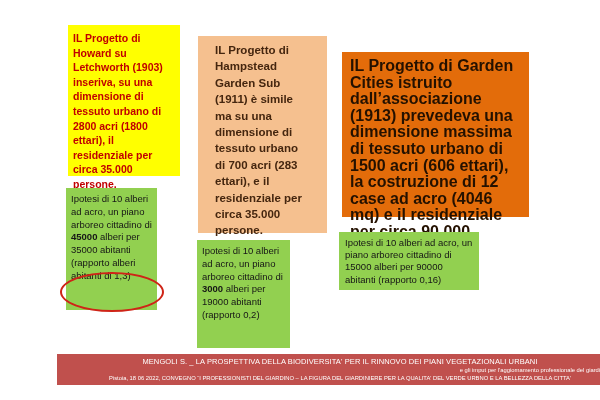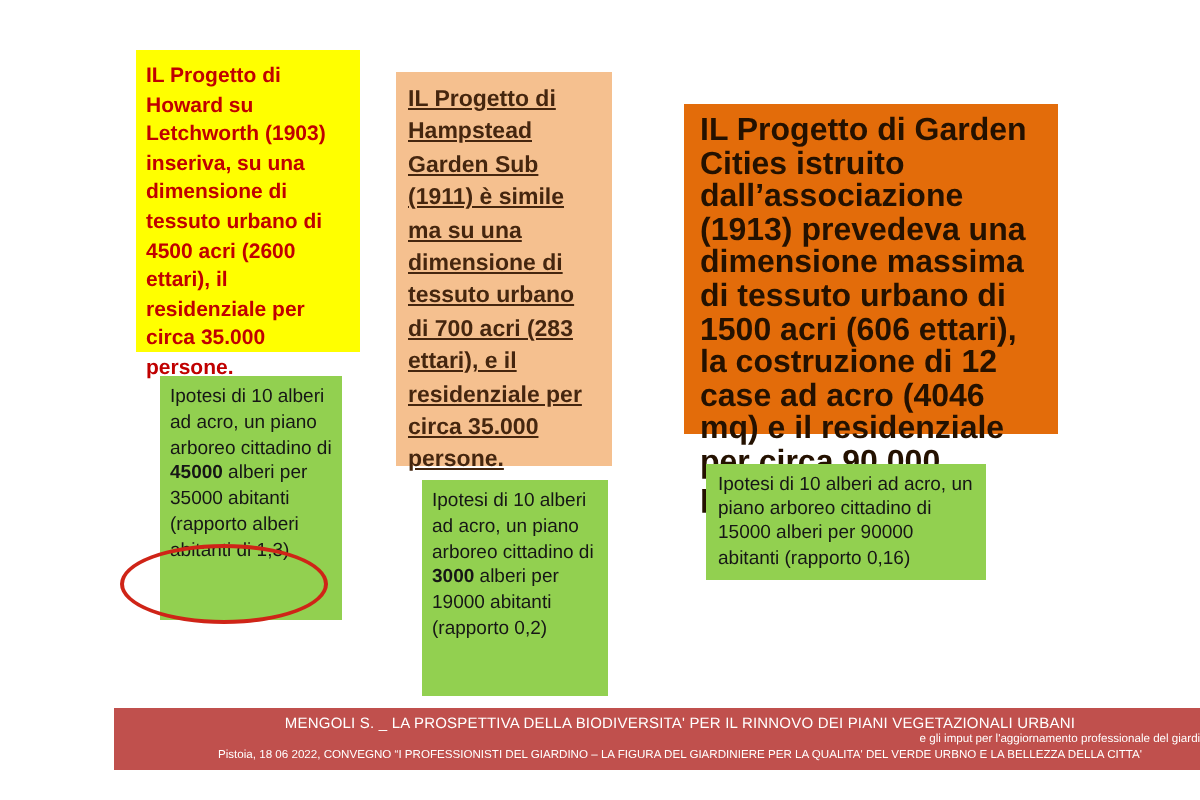--- a/index.html
+++ b/index.html
@@ -12,35 +12,34 @@
   }
   .box { position: absolute; box-sizing: border-box; }
 
   #box-howard {
     left: 68px; top: 25px; width: 112px; height: 151px;
     background: #ffff00; color: #c00000;
     font-size: 10.5px; line-height: 14.6px; font-weight: 600;
     padding: 6px 5px;
   }
   #box-hampstead {
-    left: 198px; top: 36px; width: 108px; height: 197px;
+    left: 198px; top: 36px; width: 129px; height: 197px;
     background: #f5c08f; color: #45260f;
     font-size: 11.5px; line-height: 16.4px; font-weight: 600;
-    padding: 6px 6px;
-    text-decoration: underline;
+    padding: 6px 17px;
   }
   #box-gardencities {
     left: 342px; top: 52px; width: 187px; height: 165px;
     background: #e36c0a; color: #241100;
     font-size: 16px; line-height: 16.6px; font-weight: 600;
     padding: 6px 8px;
   }
   .hypo {
     background: #92d050; color: #161616;
-    font-size: 9.5px; line-height: 12.8px; margin-left: 14px;
+    font-size: 9.5px; line-height: 12.8px;
   }
   #box-hypo-letchworth { left: 66px;  top: 188px; width: 91px;  height: 122px; padding: 5px 5px; }
   #box-hypo-hampstead  { left: 197px; top: 240px; width: 93px;  height: 108px; padding: 5px 5px; }
   #box-hypo-gc         { left: 339px; top: 232px; width: 140px; height: 58px;  padding: 5px 6px; line-height: 12.2px; }
   .hypo b { font-weight: 700; }
 
   #red-ellipse {
     position: absolute;
     left: 60px; top: 272px; width: 104px; height: 40px;
     border: 2px solid #cf2417;
@@ -59,21 +58,21 @@
   #footer .f-title { text-align: center; font-size: 7.5px; line-height: 9px; letter-spacing: 0.1px; }
   #footer .f-sub   { text-align: right;  font-size: 5.8px; line-height: 8px; padding-right: 10px; }
   #footer .f-event { text-align: center; font-size: 5.8px; line-height: 8px; }
 </style>
 </head>
 <body>
 
 <div id="slide">
 
   <div id="box-howard" class="box">
-    <span>IL Progetto di Howard  su Letchworth (1903) inseriva, su una dimensione di tessuto urbano di 4500 acri (2600 ettari), il residenziale per circa 35.000 persone.</span>
+    <span>IL Progetto di Howard  su Letchworth (1903) inseriva, su una dimensione di tessuto urbano di 2800 acri (1800 ettari), il residenziale per circa 35.000 persone.</span>
   </div>
 
   <div id="box-hampstead" class="box">
     <span>IL Progetto di Hampstead Garden Sub (1911) è simile ma su una dimensione di tessuto urbano di 700 acri (283 ettari), e il residenziale per circa 35.000 persone.</span>
   </div>
 
   <div id="box-gardencities" class="box">
     <span>IL Progetto di Garden Cities istruito dall’associazione (1913) prevedeva una dimensione massima  di tessuto urbano di 1500 acri (606 ettari), la costruzione di 12 case ad acro (4046 mq) e il residenziale per circa 90.000 persone.</span>
   </div>
 

